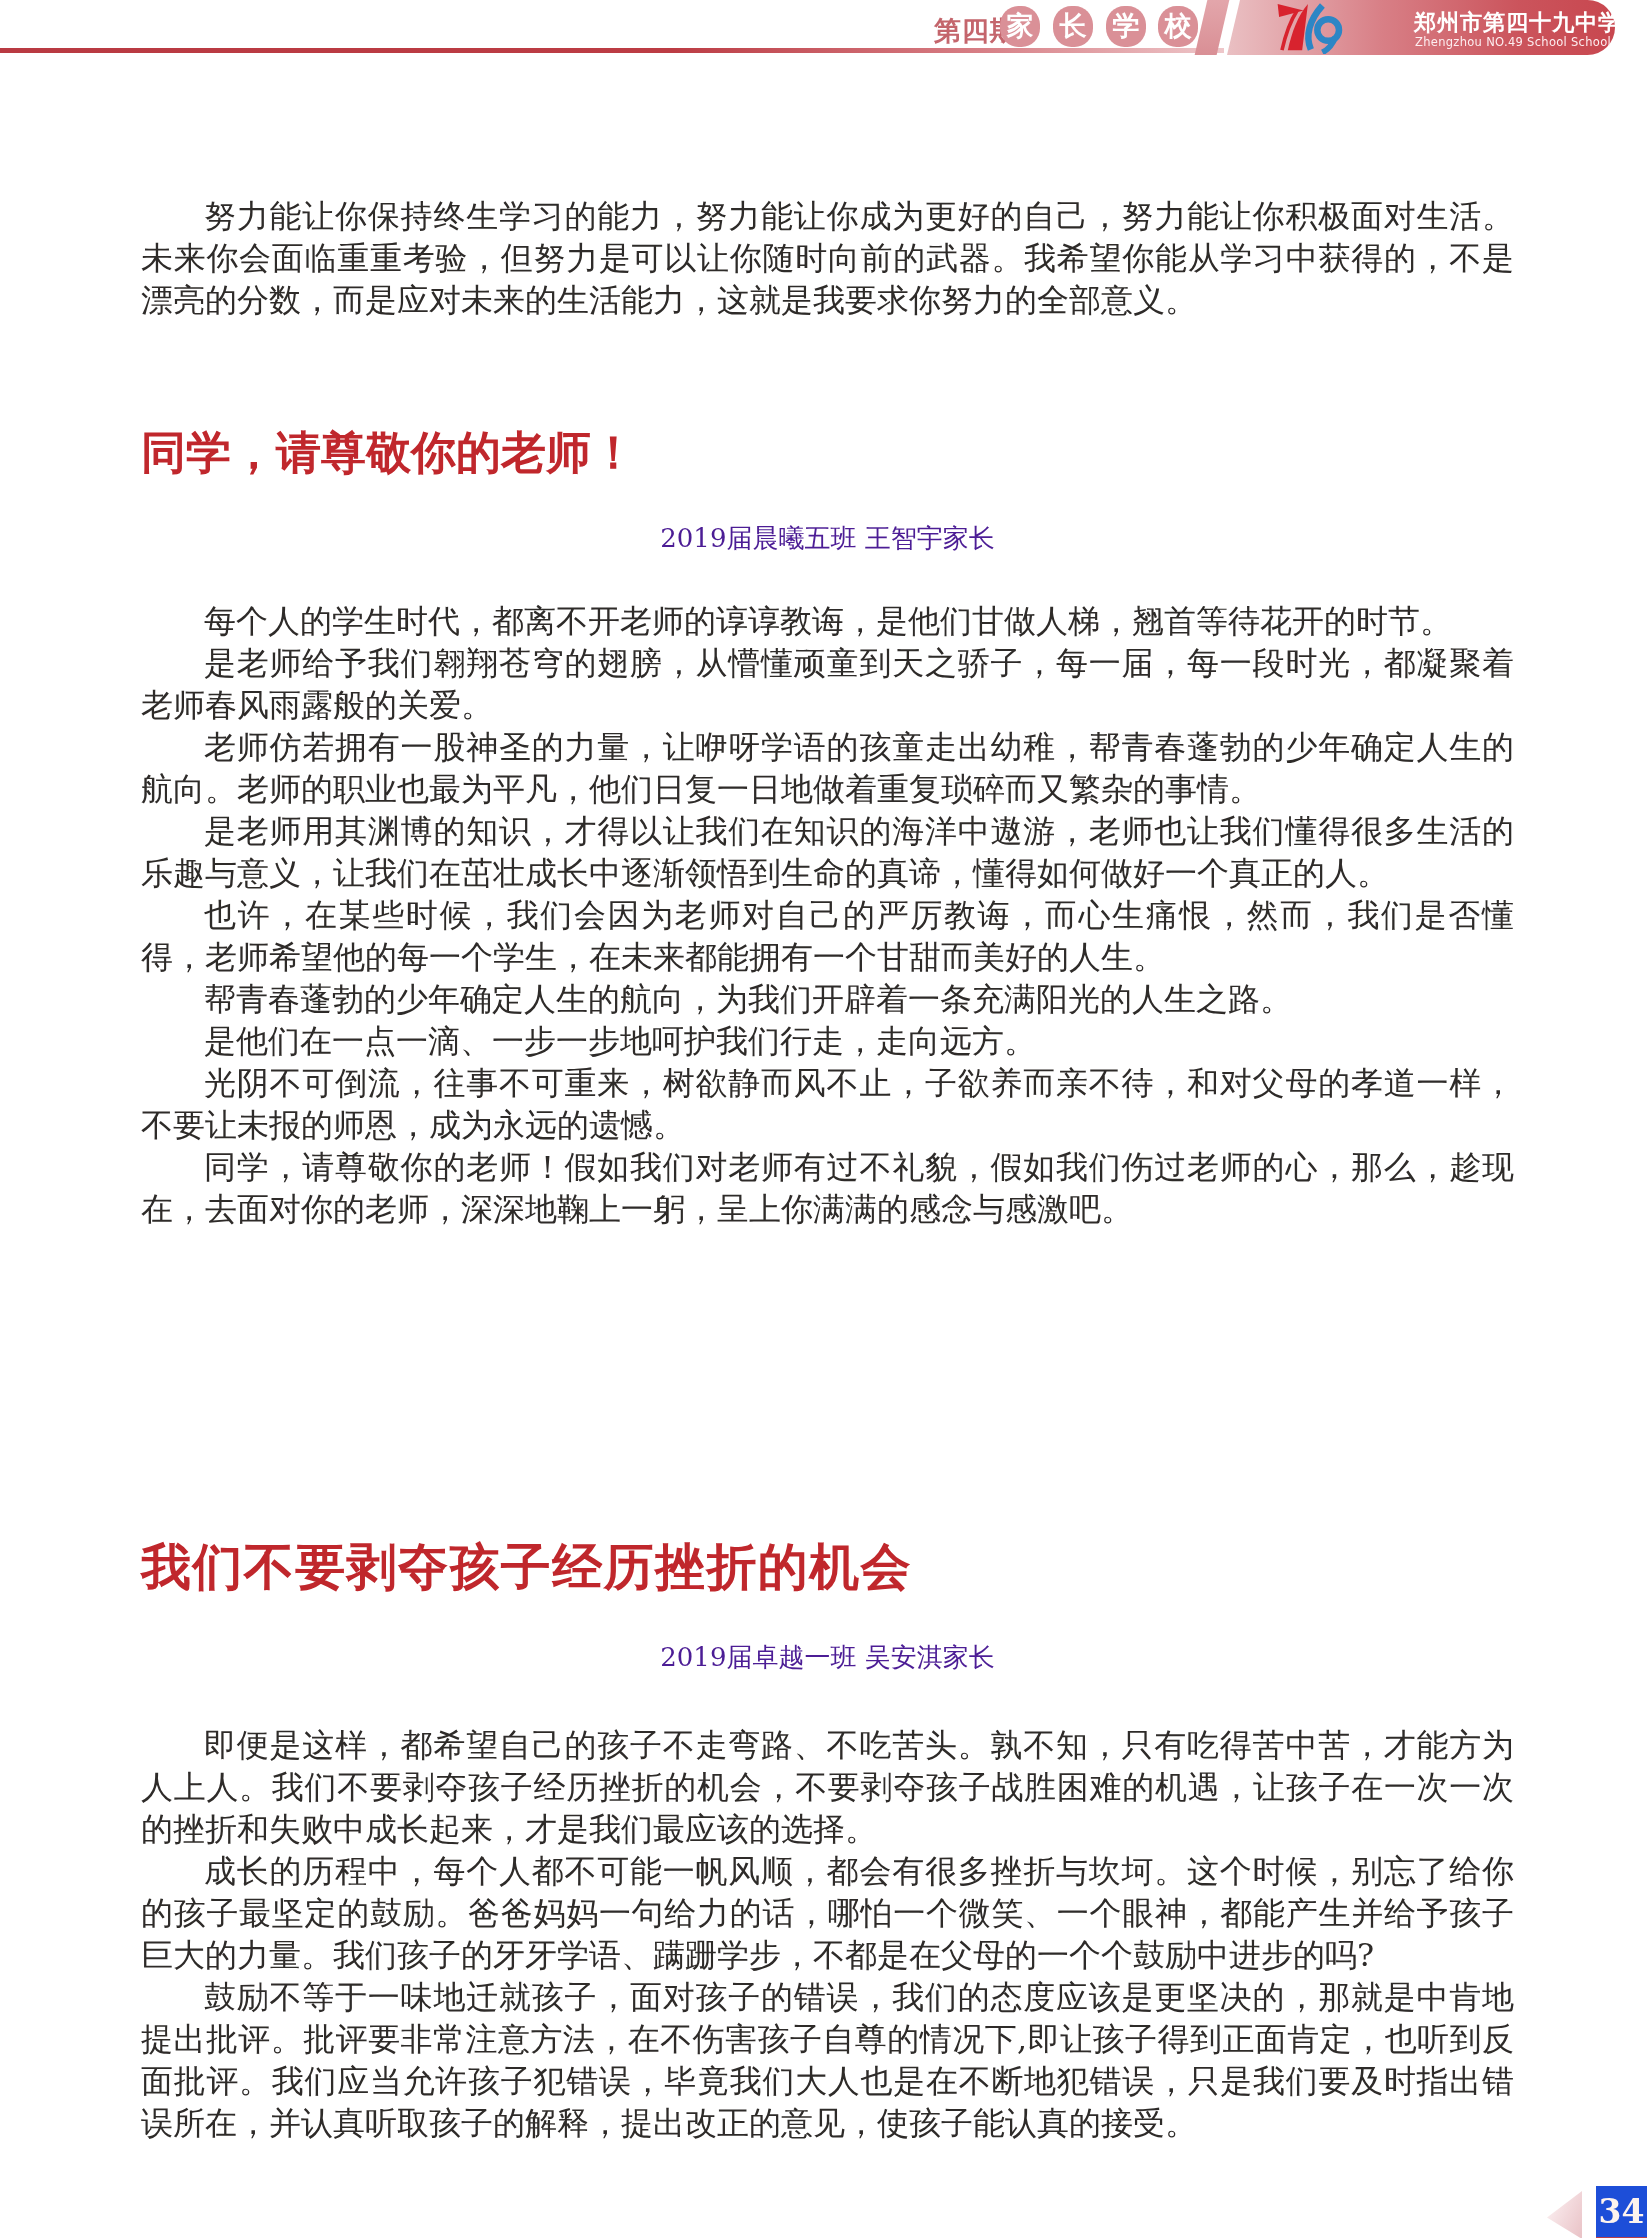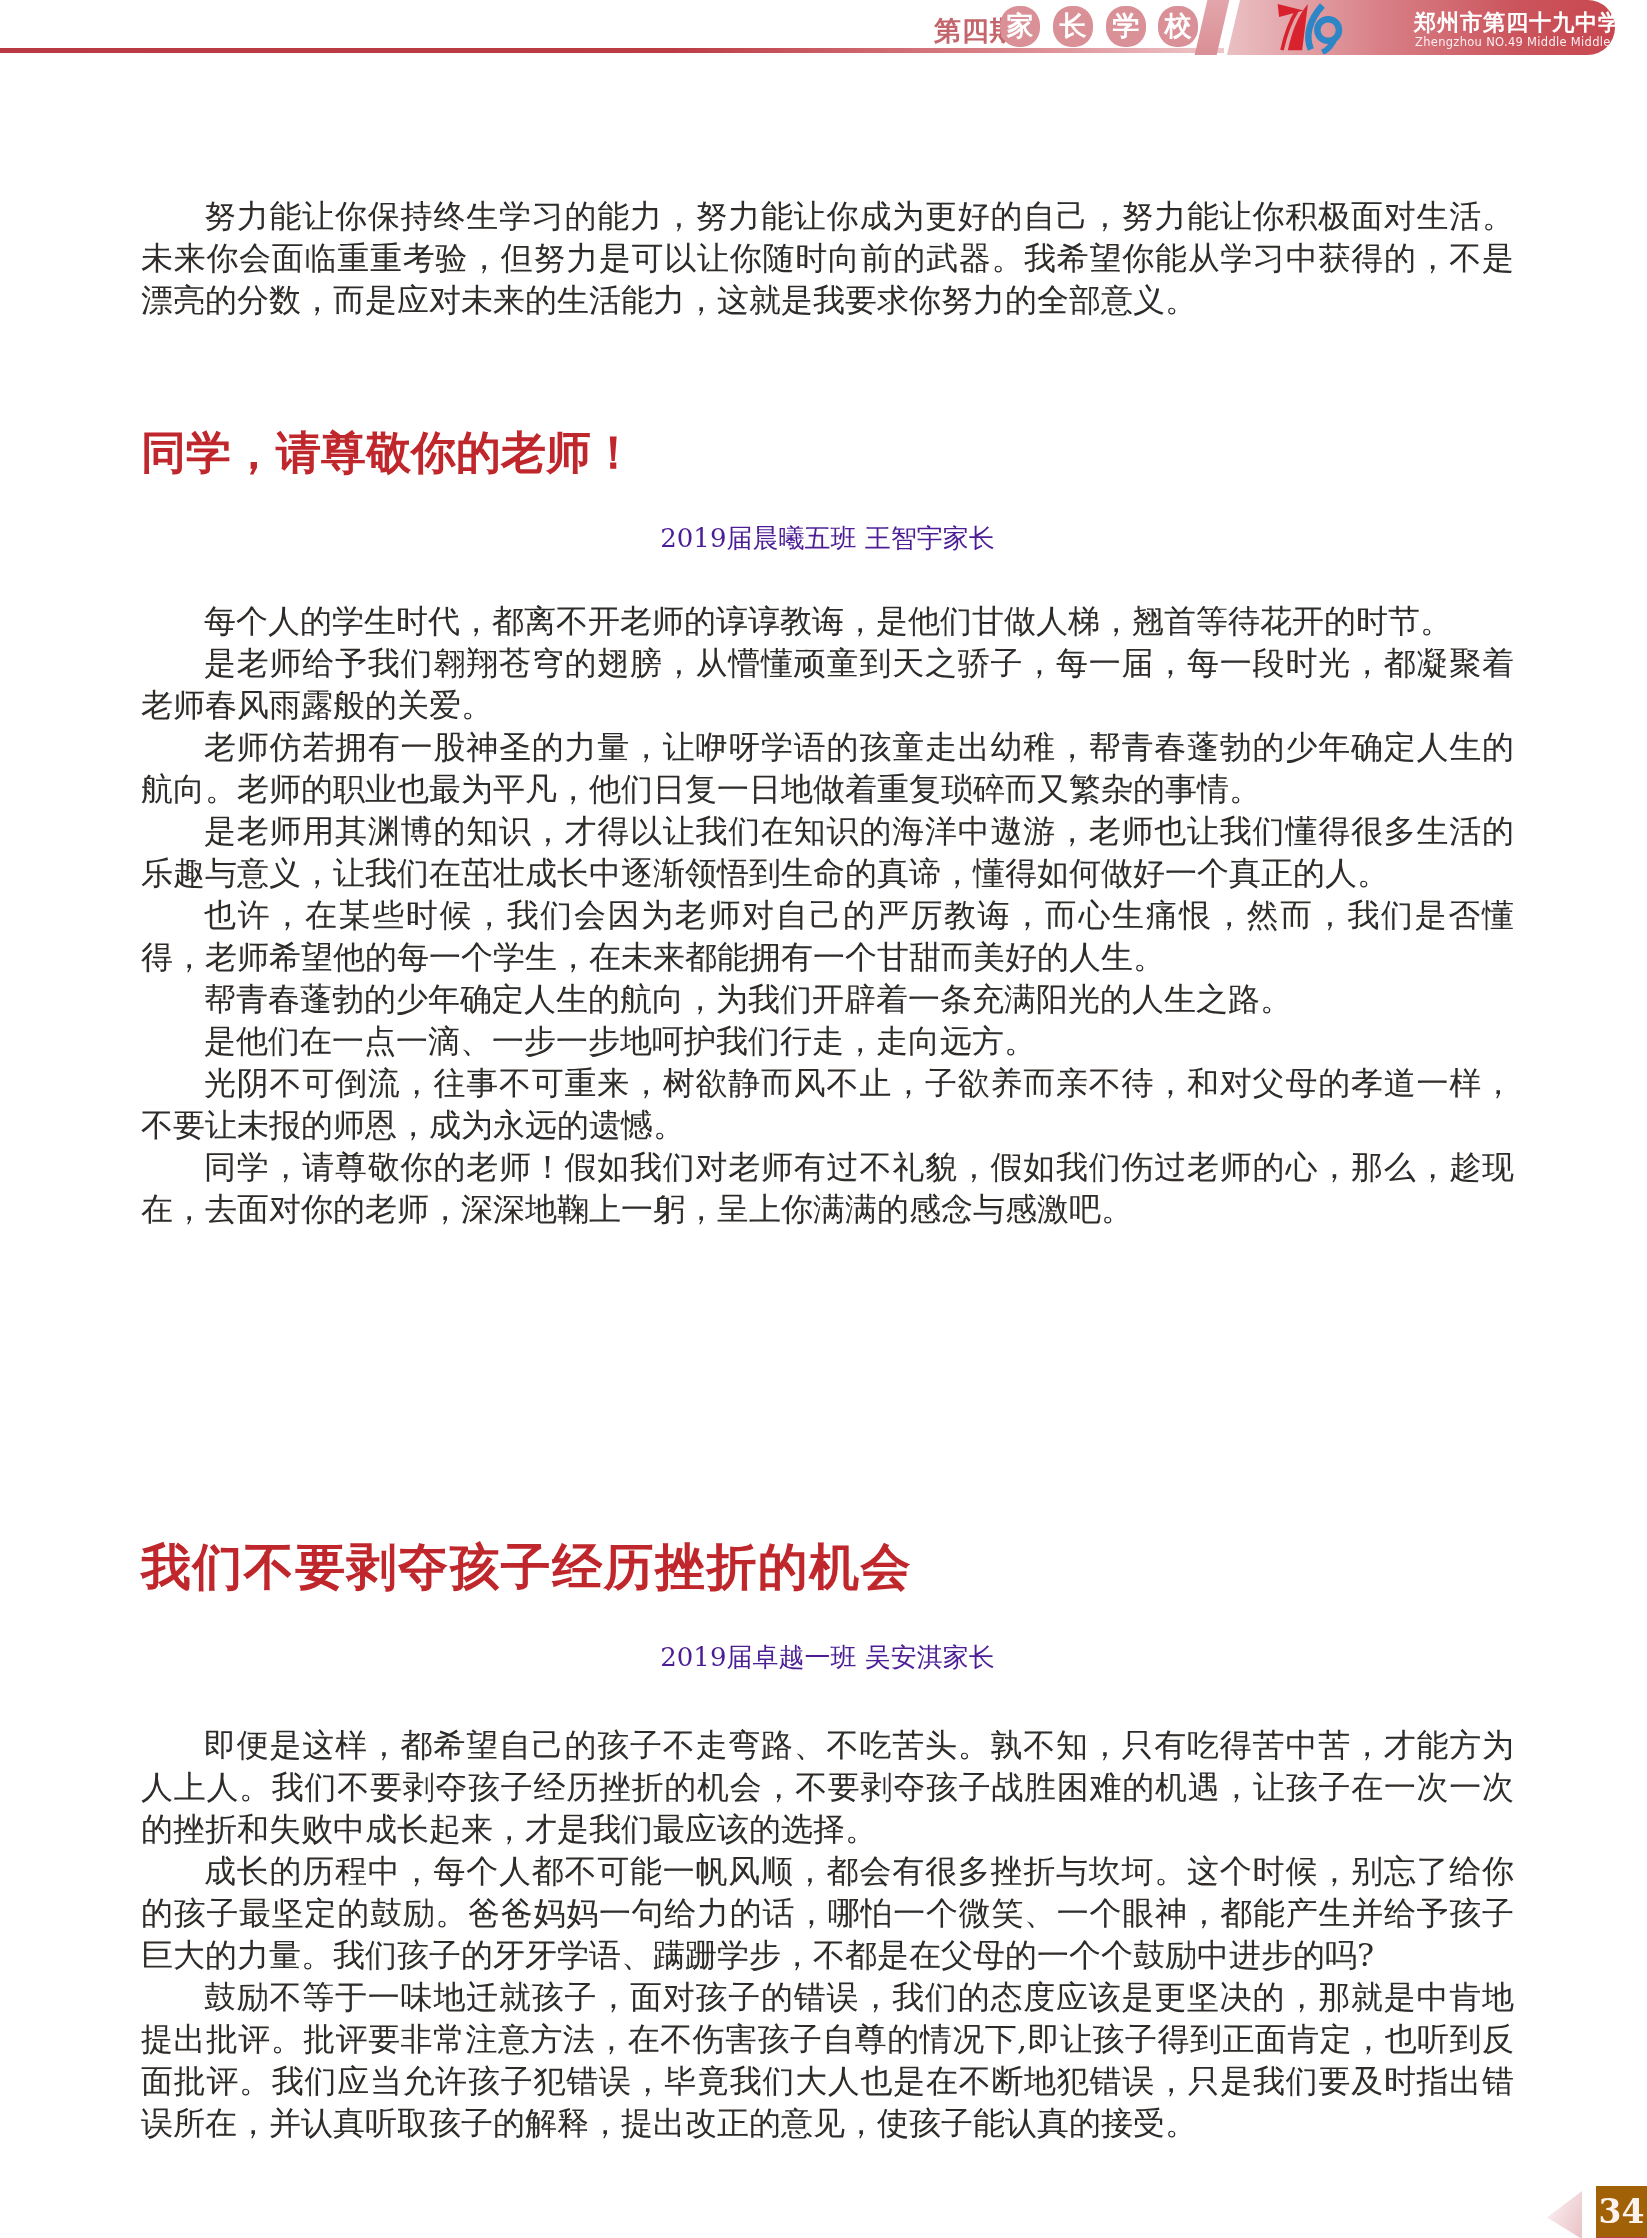--- a/index.html
+++ b/index.html
@@ -67,21 +67,21 @@
   .by1{top:520px;} .by2{top:1639px;}
   .body1{top:600px;} .body2{top:1724px;}
   
   .page-tri{
     position:absolute;left:1547px;top:2191px;width:35px;height:48px;
     background:linear-gradient(115deg,#fdf5f5 0%,#f3dadd 50%,#e9c2c6 100%);
     clip-path:polygon(100% 0,100% 100%,0 55%);
   }
   .page-num{
     position:absolute;left:1596px;top:2186px;width:51px;height:53px;
-    background:#a16207;border-bottom:2.2px solid #b8404a;box-sizing:border-box;
+    background:#1d4ed8;border-bottom:2.2px solid #b8404a;box-sizing:border-box;
     color:#fdf3ee;font-size:33px;font-weight:bold;
     font-family:"DejaVu Serif","Liberation Serif",serif;
     display:flex;align-items:center;justify-content:center;
   }
 </style>
 </head>
 <body>
 
 <div>
   <div class="redline"></div>
@@ -106,21 +106,21 @@
   <svg class="logo" viewBox="0 0 212 73" xmlns="http://www.w3.org/2000/svg">
     <path d="M30,4 L66,13 L32,22 Z" fill="#d8232e"></path>
     <path d="M44,68 C50,42 58,20 72,4 L64,68 Z" fill="#d8232e"></path>
     <path d="M36,68 C40,50 46,30 57,13" stroke="#d8232e" stroke-width="5" fill="none"></path>
     <path d="M92,6 C74,26 68,48 76,67" stroke="#2d86c5" stroke-width="9" fill="none"></path>
     <circle cx="100" cy="40" r="15" stroke="#2d86c5" stroke-width="9" fill="none"></circle>
     <path d="M110,50 C106,60 100,67 92,71" stroke="#2d86c5" stroke-width="8" fill="none"></path>
   </svg>
 
   <div class="school-cn">郑州市第四十九中学</div>
-  <div class="school-en">Zhengzhou NO.49 Middle Middle</div>
+  <div class="school-en">Zhengzhou NO.49 School School</div>
 </div>
 
 <div class="col intro">
   <p class="bodytext">努力能让你保持终生学习的能力，努力能让你成为更好的自己，努力能让你积极面对生活。未来你会面临重重考验，但努力是可以让你随时向前的武器。我希望你能从学习中获得的，不是漂亮的分数，而是应对未来的生活能力，这就是我要求你努力的全部意义。</p>
 </div>
 
 <h1 class="col art-title t1">同学，请尊敬你的老师！</h1>
 <p class="col byline by1">2019届晨曦五班 王智宇家长</p>
 
 <div class="col body1">

